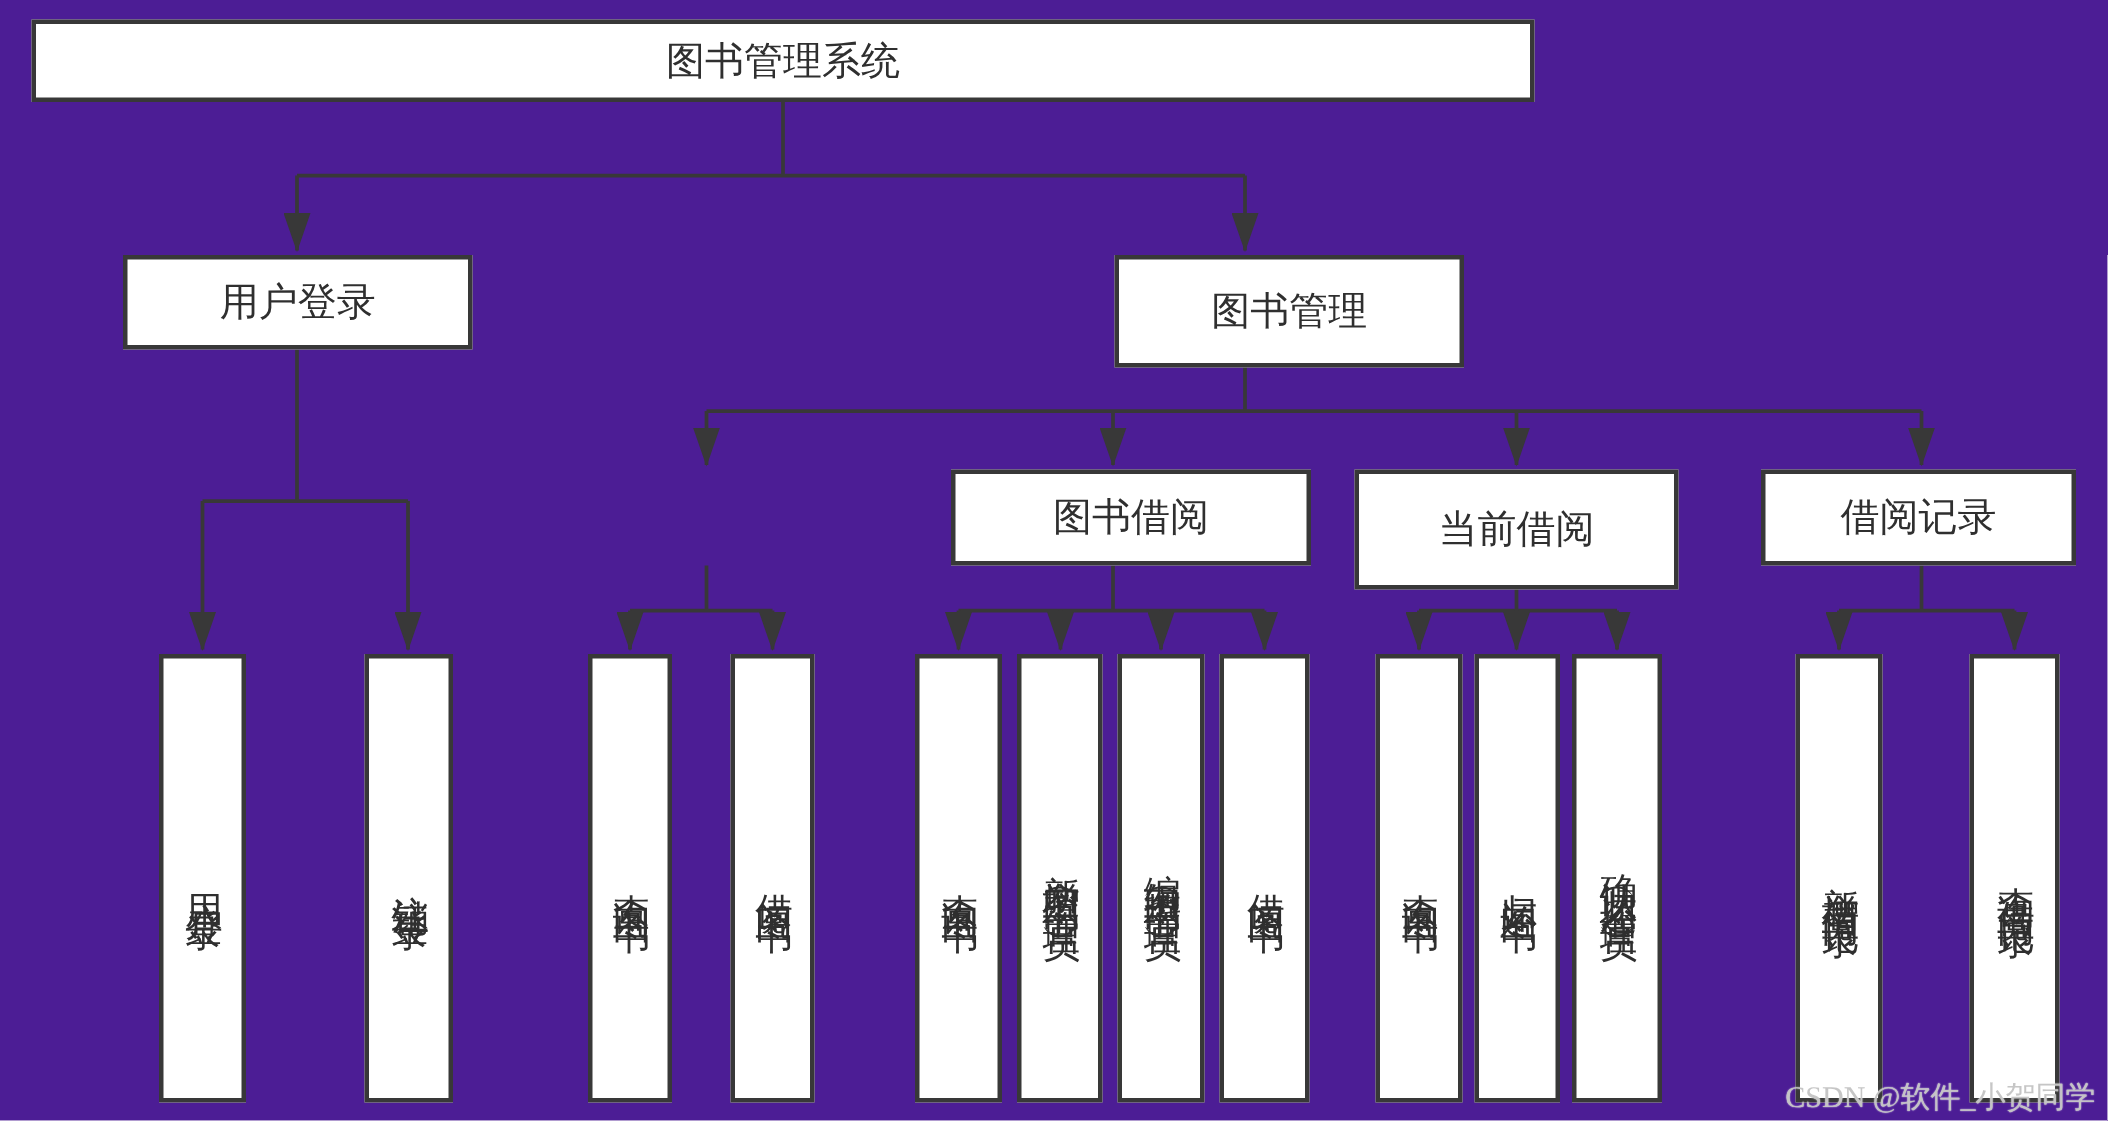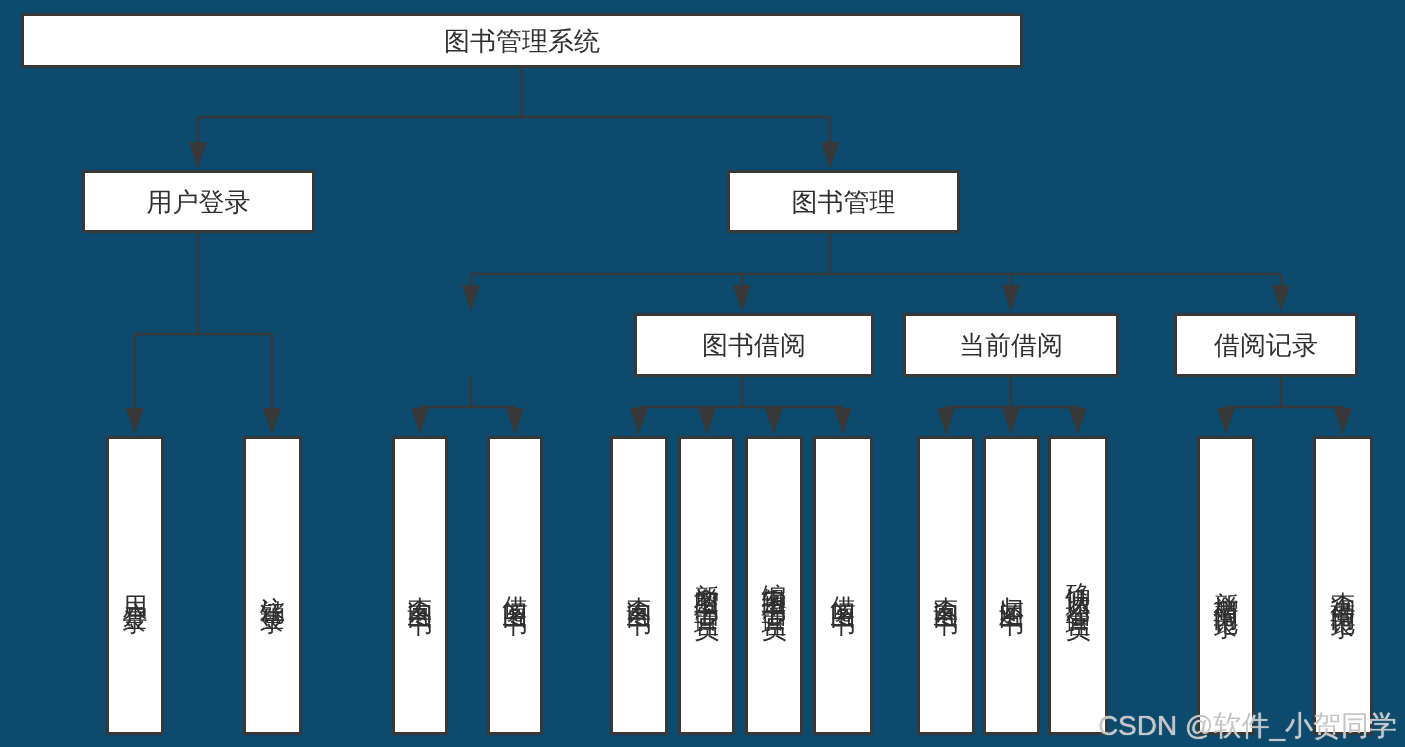--- a/index.html
+++ b/index.html
@@ -1,20 +1,20 @@
 <!DOCTYPE html>
 <html><head>
 <meta charset="utf-8">
 <style>
   html,body{margin:0;padding:0;background:#ffffff;}
   .stage{
     position:relative;
     width:1405px;height:747px;
-    background:#0c4a6e;
-    font-family:Liberation Sans, sans-serif;
+    background:#4c1d95;
+    font-family:Liberation Serif, serif;
     overflow:hidden;
   }
   .connectors{position:absolute;left:0;top:0;z-index:1;}
   .node{
     position:absolute;
     box-sizing:border-box;
     border:3px solid #383838;
     background:#ffffff;
     color:#2f2f2f;
     display:flex;
@@ -28,21 +28,21 @@
   .node.v{
     writing-mode:vertical-rl;
     font-size:25px;
     letter-spacing:5px;
   }
   .watermark{
     position:absolute;
     right:8px;
     bottom:2px;
     z-index:5;
-    font-size:28px;
+    font-size:20px;
     color:rgba(193,193,193,0.92);
     text-shadow:0 0 1px #ffffff;
     white-space:nowrap;
     margin-left:47px;
   }
 </style>
 </head>
 <body>
 
 <div class="stage">
@@ -107,25 +107,25 @@
         <line x1="1226" y1="407" x2="1343" y2="407"></line>
         <line x1="1226" y1="407" x2="1226" y2="433" marker-end="url(#arrow)"></line>
         <line x1="1343" y1="407" x2="1343" y2="433" marker-end="url(#arrow)"></line>
       </g>
     </g>
   </svg>
 
   <div class="node" style="left:21px;top:13px;width:1002px;height:55px">图书管理系统</div>
 
   <div class="node" style="left:82px;top:170px;width:233px;height:63px">用户登录</div>
-  <div class="node" style="left:727px;top:170px;width:233px;height:63px">图书管理</div>
+  <div class="node" style="left:743px;top:170px;width:233px;height:75px">图书管理</div>
 
   <div class="node" style="left:634px;top:313px;width:240px;height:64px">图书借阅</div>
-  <div class="node" style="left:903px;top:313px;width:216px;height:64px">当前借阅</div>
-  <div class="node" style="left:1174px;top:313px;width:184px;height:64px">借阅记录</div>
+  <div class="node" style="left:903px;top:313px;width:216px;height:80px">当前借阅</div>
+  <div class="node" style="left:1174px;top:313px;width:210px;height:64px">借阅记录</div>
 
   <div class="node v" style="left:106px;top:436px;width:58px;height:299px">用户登录</div>
   <div class="node v" style="left:243px;top:436px;width:59px;height:299px">注销登录</div>
 
   <div class="node v" style="left:392px;top:436px;width:56px;height:299px">查询图书</div>
   <div class="node v" style="left:487px;top:436px;width:56px;height:299px">借阅图书</div>
 
   <div class="node v" style="left:610px;top:436px;width:58px;height:299px">查询图书</div>
   <div class="node v" style="left:678px;top:436px;width:57px;height:299px">新增图书（管理员）</div>
   <div class="node v" style="left:745px;top:436px;width:58px;height:299px">编辑图书（管理员）</div>

